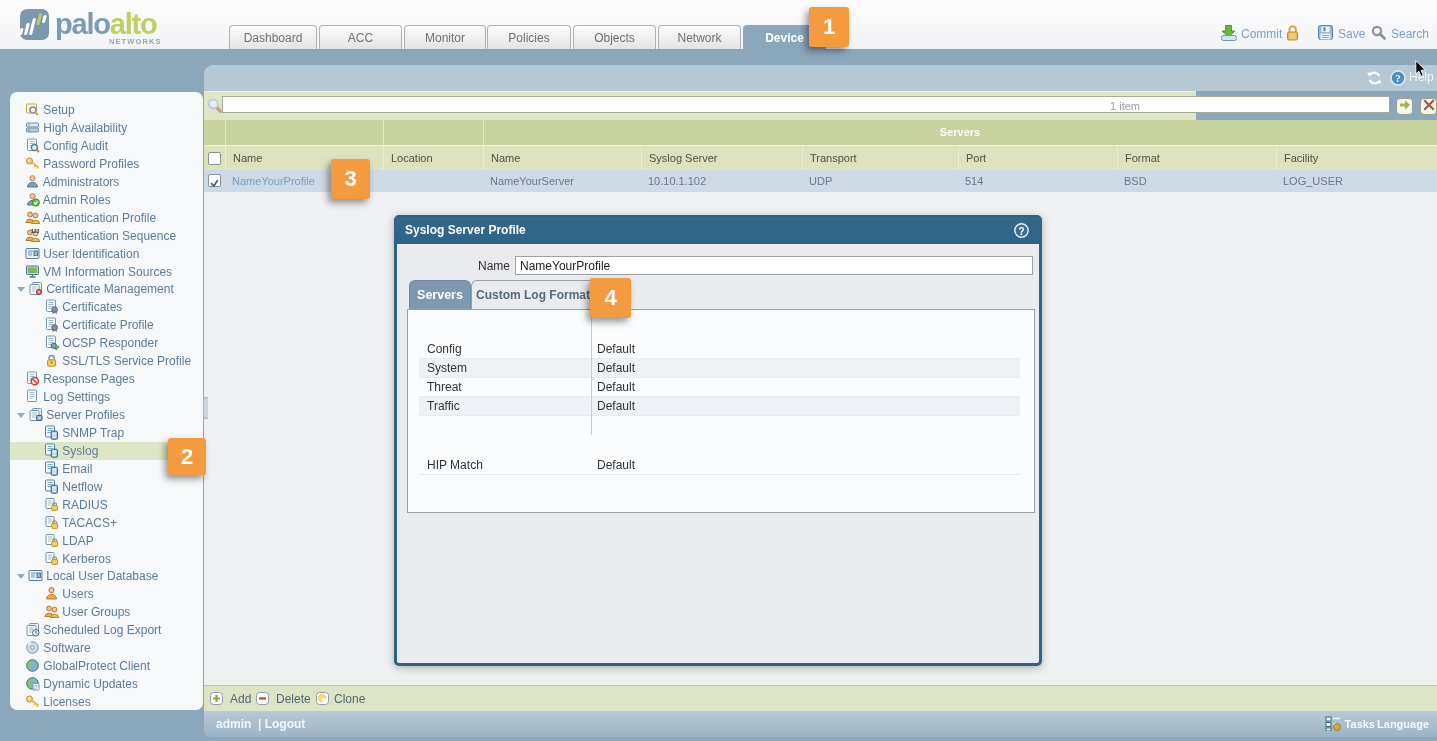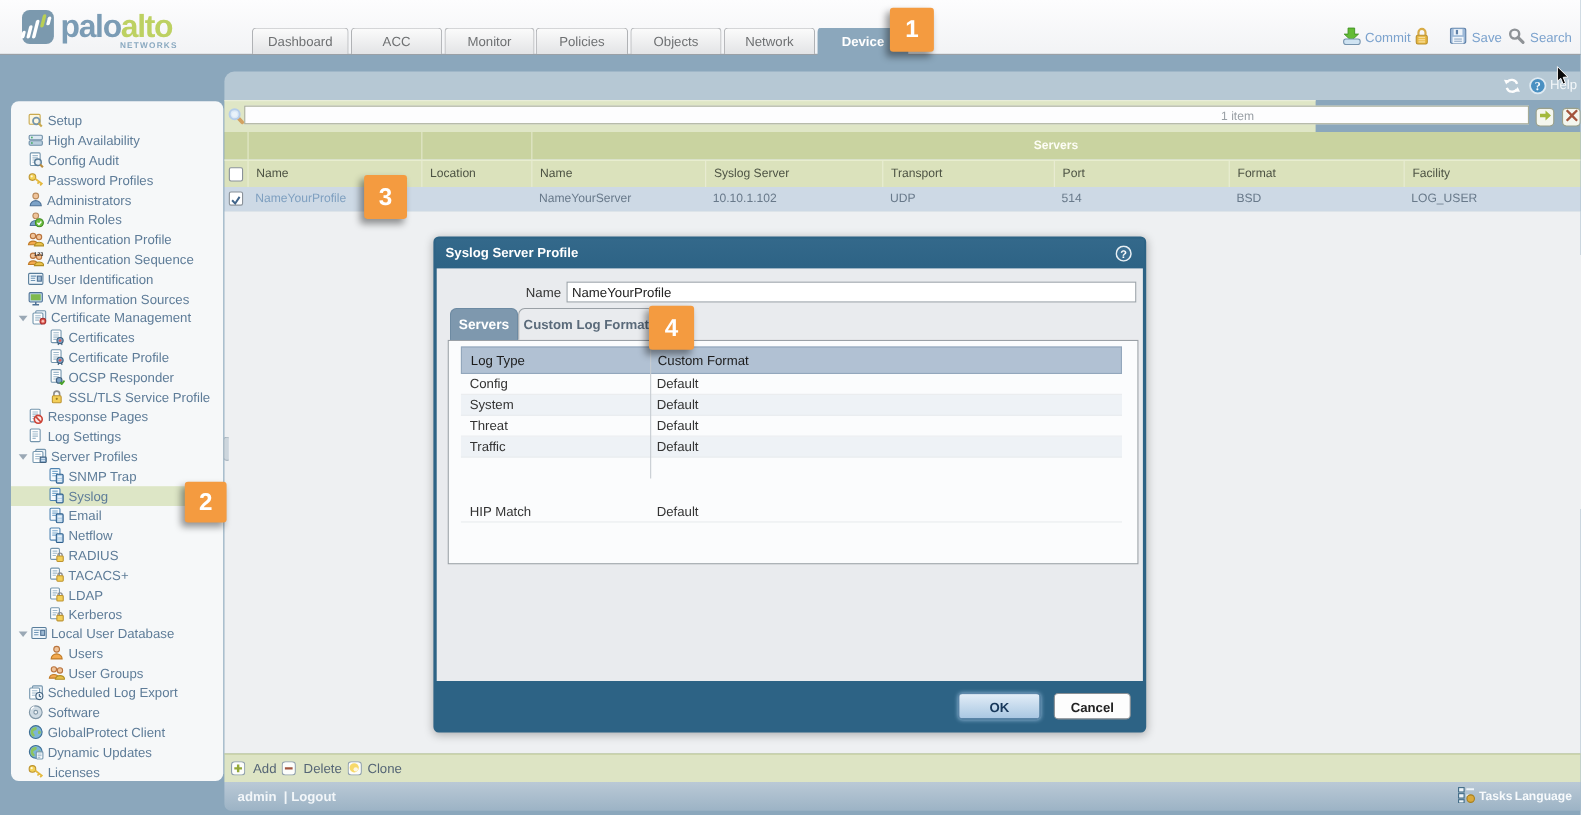--- a/index.html
+++ b/index.html
@@ -469,24 +469,20 @@
         <circle cx="7.5" cy="7.5" r="6.7" fill="#3c7093" stroke="#e8eff4" stroke-width="1.4"></circle>
         <text x="7.5" y="11.5" text-anchor="middle" font-size="10" font-weight="bold" fill="#fff" font-family="Liberation Sans">?</text>
       </svg>
   </div>
   <div style="position:absolute;left:8px;top:39px;width:105px;text-align:right;font-size:12px;color:#333;line-height:18px;">Name</div>
   <input style="position: absolute; left: 118px; top: 38px; width: 518px; height: 19px; border: 1px solid rgb(154, 162, 168); font-family: &quot;Liberation Sans&quot;; font-size: 12px; padding-left: 4px; color: rgb(34, 34, 34);" value="NameYourProfile">
   <div class="dtab act" style="left:12px;width:62px;">Servers</div>
   <div class="dtab inact" style="left:74px;width:124px;font-size:12px;">Custom Log Format</div>
   <div id="dpanel">
     <div id="itbl">
-      <div id="ithd">
-          <span style="position:absolute;left:8px;">Log Type</span>
-          <span style="position:absolute;left:178px;">Custom Format</span>
-        </div>
       <div class="irow" style="top:25px;">
           <span style="position:absolute;left:8px;">Config</span>
           <span style="position:absolute;left:178px;">Default</span>
         </div>
       <div class="irow odd" style="top:44px;">
           <span style="position:absolute;left:8px;">System</span>
           <span style="position:absolute;left:178px;">Default</span>
         </div>
       <div class="irow" style="top:63px;">
           <span style="position:absolute;left:8px;">Threat</span>
@@ -496,24 +492,20 @@
           <span style="position:absolute;left:8px;">Traffic</span>
           <span style="position:absolute;left:178px;">Default</span>
         </div>
       <div class="irow" style="top:101px;margin-top:40px;">
           <span style="position:absolute;left:8px;">HIP Match</span>
           <span style="position:absolute;left:178px;">Default</span>
         </div>
       <div style="position:absolute;left:172px;top:0;width:1px;height:120px;background:#c7ccd2;"></div>
     </div>
   </div>
-  <div id="dlgfoot">
-    <div class="btn" style="left:475px;top:11px;width:75px;height:24px;line-height:24px;background:linear-gradient(#e2edf7,#a9c7e2);border:1px solid #5e87aa;box-shadow:0 0 4px rgba(185,218,245,.75);color:#17375a;">OK</div>
-    <div class="btn" style="left:562px;top:11px;width:70px;height:24px;line-height:24px;background:#fdfdfd;border:1px solid #8a8f94;color:#222;">Cancel</div>
-  </div>
 </div>
 <div style="position:absolute;left:203px;top:397px;width:5px;height:22px;background:#cdd6dd;border:1px solid #a9b6c0;border-right:none;border-radius:3px 0 0 3px;"></div>
 <svg width="13" height="19" style="position:absolute;left:1415px;top:60px;z-index:50;">
     <path d="M0.8 0.5 L0.8 13.8 L3.9 11.2 L6 16.4 L8.2 15.5 L6.1 10.3 L10.3 10 Z" fill="#0a0a0a" stroke="#fff" stroke-width="0.9"></path>
   </svg>
 <div class="badge" style="left:809px; top:7px; width:40px; height:40px; line-height:40px;">1</div>
 <div class="badge" style="left:168px; top:438px; width:38px; height:37px; line-height:37px;">2</div>
 <div class="badge" style="left:331px; top:159px; width:39px; height:40px; line-height:40px;">3</div>
 <div class="badge" style="left:590px; top:278px; width:41px; height:40px; line-height:40px;">4</div>
 

